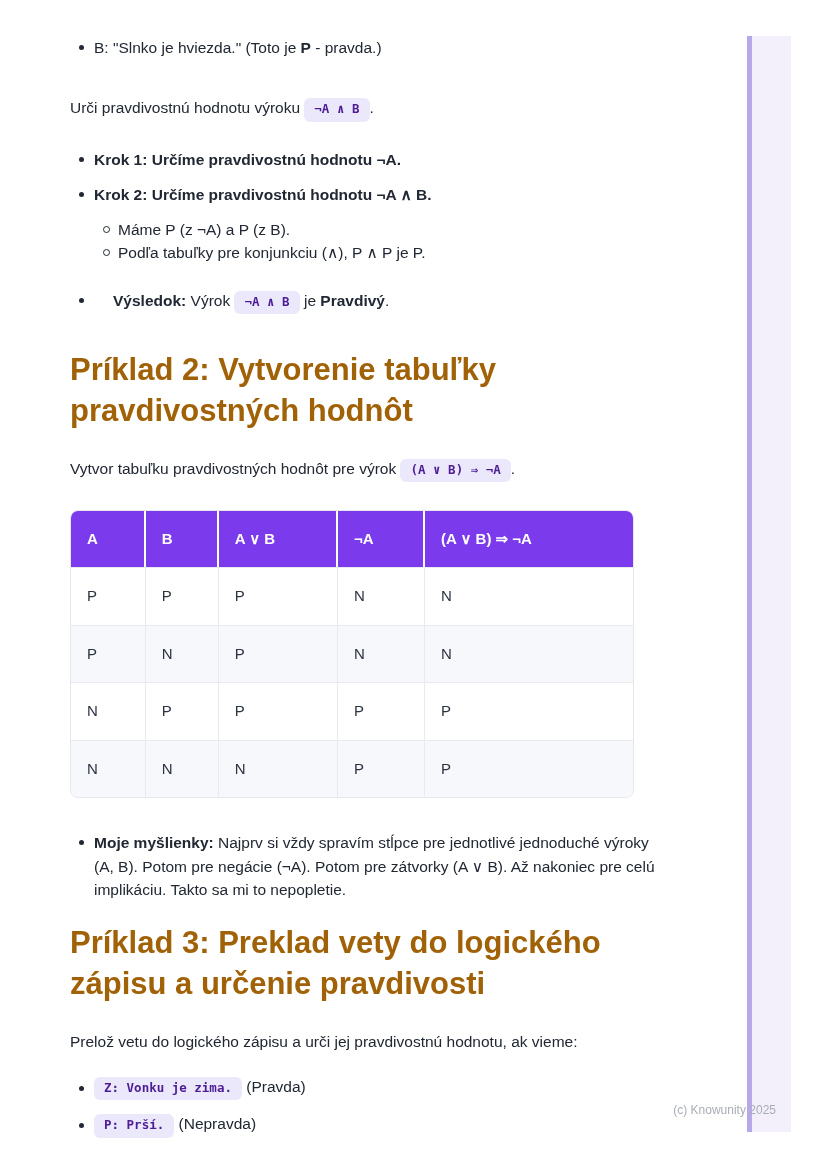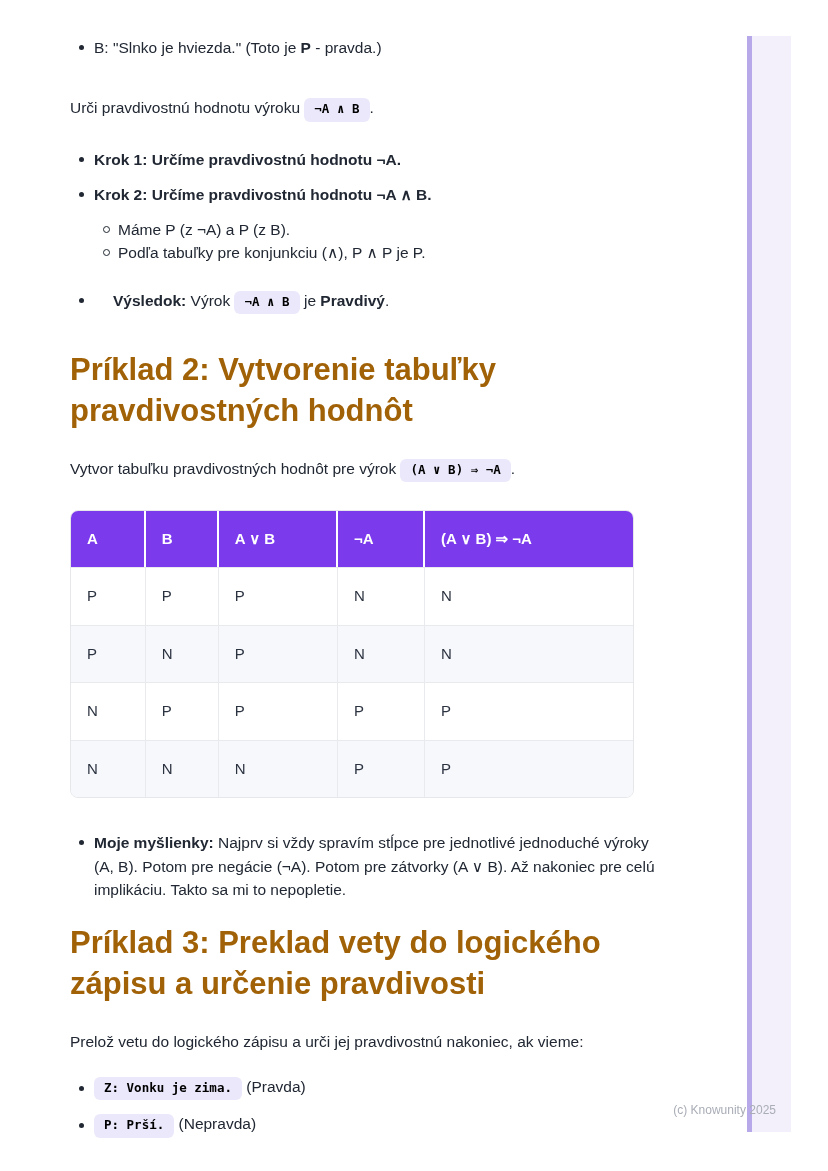--- a/index.html
+++ b/index.html
@@ -27,21 +27,21 @@
   .dot{width:5px;height:5px;border-radius:50%;background:#212833;margin-top:9px;}
   .circle{width:5px;height:5px;border-radius:50%;border:1.4px solid #212833;background:transparent;margin-top:8px;}
   .bullet-text{flex:1;}
   .sub{margin-left:24px;}
   b,.bold{font-weight:700;}
   
   .code{
     display:inline-block;
     font-family:"DejaVu Sans Mono","Liberation Mono",monospace;
     font-size:12.5px;font-weight:700;
-    color:#000000;
+    color:#4c1d95;
     background:#ece8fb;
     border-radius:6px;
     padding:3px 10px 4px 10px;
     vertical-align:baseline;
     white-space:nowrap;
     line-height:1.3;
   }
   
   h2{
     font-size:31px;font-weight:700;
@@ -205,21 +205,21 @@
 
     <div class="bullet" style="margin-top:33px;width:585px;">
       <span class="marker">
           <span class="dot"></span>
         </span>
       <span class="bullet-text"><b>Moje myšlienky:</b><span> Najprv si vždy spravím stĺpce pre jednotlivé jednoduché výroky (A, B). Potom pre negácie (¬A). Potom pre zátvorky (A ∨ B). Až nakoniec pre celú implikáciu. Takto sa mi to nepopletie.</span></span>
     </div>
 
     <h2 style="margin:22px 0 25px 0;width:596px;">Príklad 3: Preklad vety do logického zápisu a určenie pravdivosti</h2>
 
-    <p style="margin:0 0 22px 0;">Prelož vetu do logického zápisu a urči jej pravdivostnú nakoniec, ak vieme:</p>
+    <p style="margin:0 0 22px 0;">Prelož vetu do logického zápisu a urči jej pravdivostnú hodnotu, ak vieme:</p>
 
     <div class="bullet" style="margin-bottom:12px;">
       <span class="marker" style="padding-top:2px;">
           <span class="dot"></span>
         </span>
       <span class="bullet-text"><span class="code">Z: Vonku je zima.</span><span> (Pravda)</span></span>
     </div>
     <div class="bullet" style="margin-bottom:12px;">
       <span class="marker" style="padding-top:2px;">
           <span class="dot"></span>

